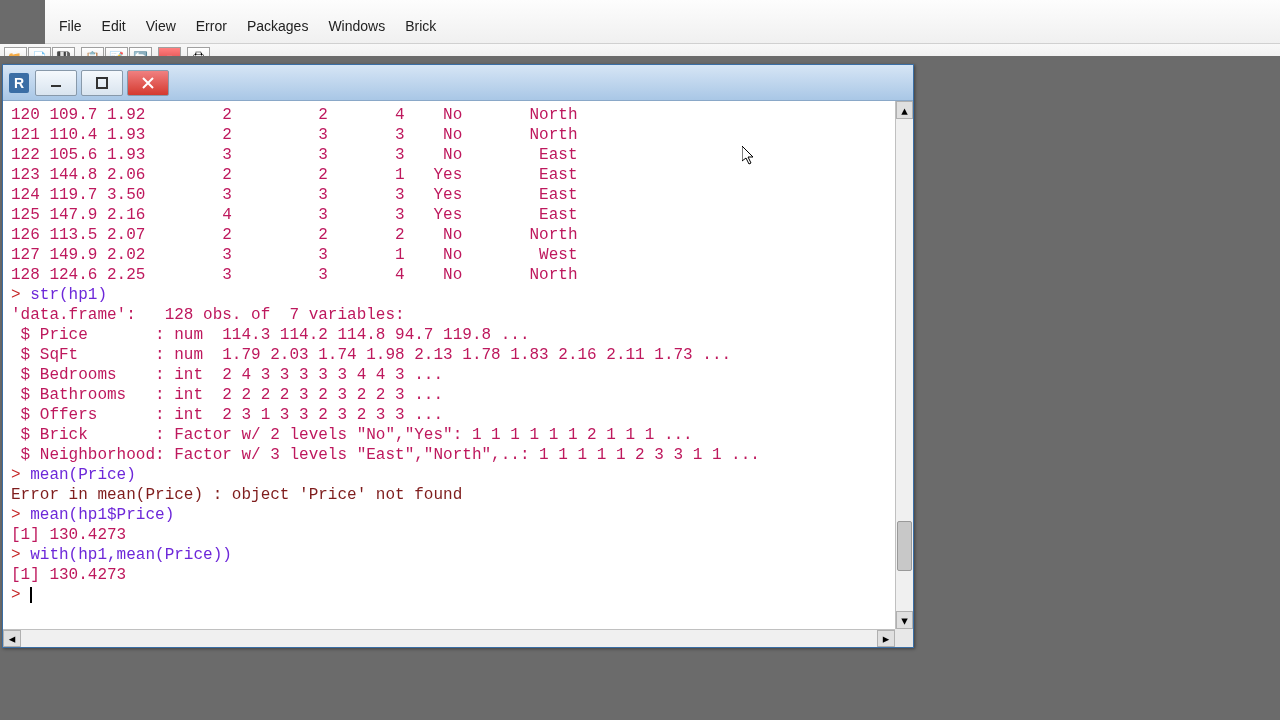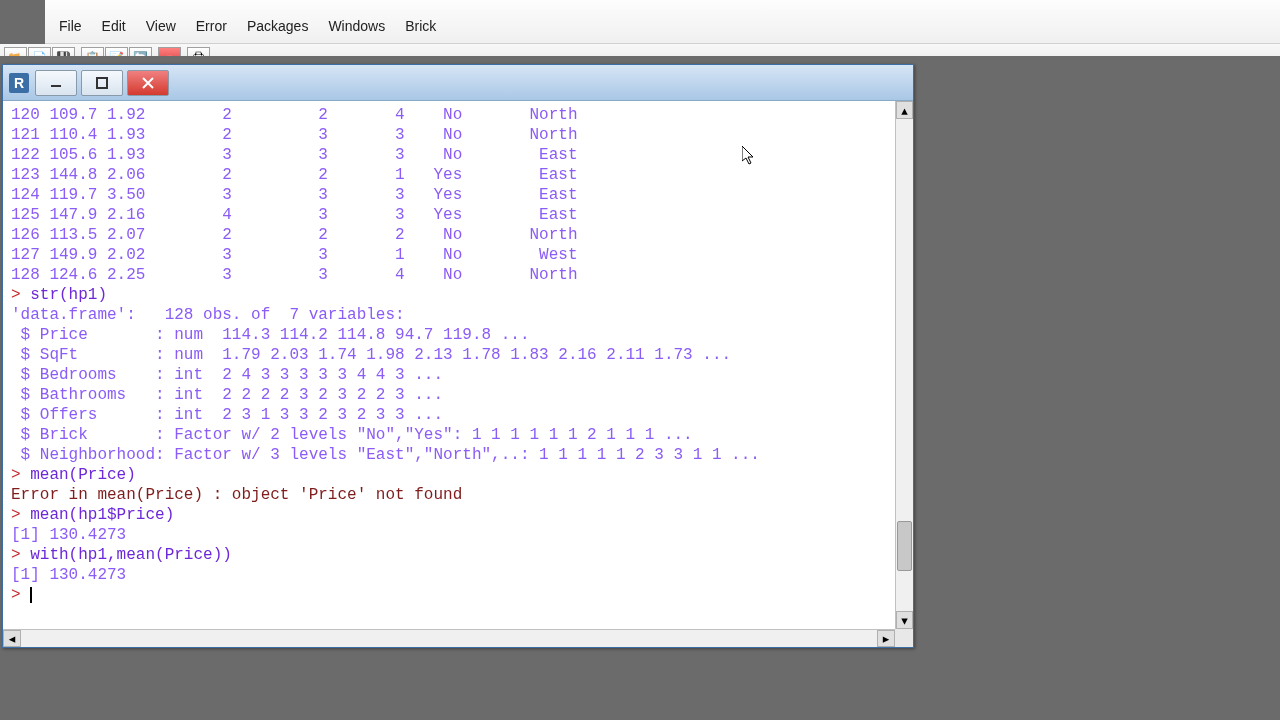--- a/index.html
+++ b/index.html
@@ -103,21 +103,21 @@
   font-size: 16px;
   line-height: 20px;
   white-space: pre;
   padding: 4px 8px;
   color: #1565c0;
   position:absolute;
   left:0; right:18px; top:0; bottom:18px;
   overflow:hidden;
 }
 .cmd { color: #6d28d9; }
-.out { color: #8b5cf6; }
+.out { color: #be185d; }
 .err { color: #7f1d1d; }
 .prompt { color: #c62828; }
 .vscroll {
   position:absolute; right:0; top:0; bottom:18px; width:18px;
   background:#f0f0f0; border-left:1px solid #c0c0c0;
 }
 .vscroll .arrow { height:18px; background:#e0e0e0; border:1px solid #b0b0b0; display:flex;align-items:center;justify-content:center; }
 .vscroll .thumb { position:absolute; left:1px; right:1px; top:420px; height:50px; background:#c8c8c8; border:1px solid #999; border-radius:2px;}
 .vscroll .arrow.down { position:absolute; bottom:0; left:0; right:0; }
 .hscroll {

